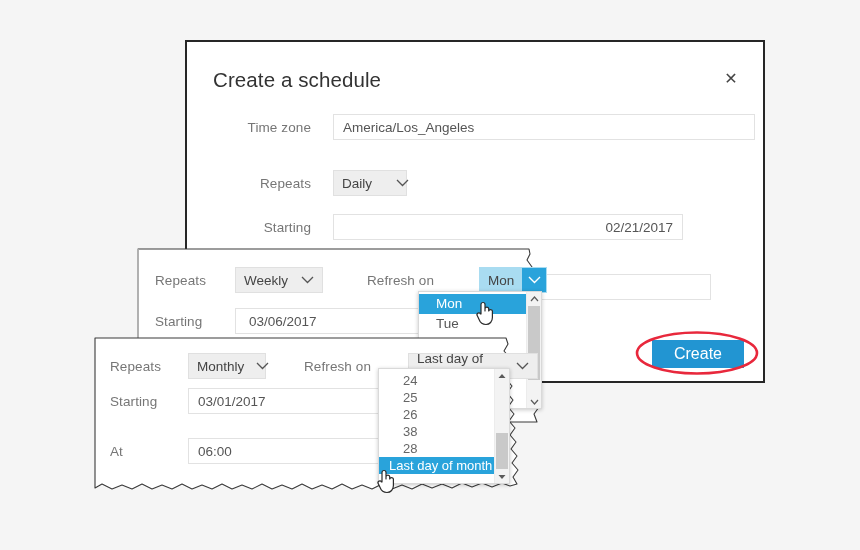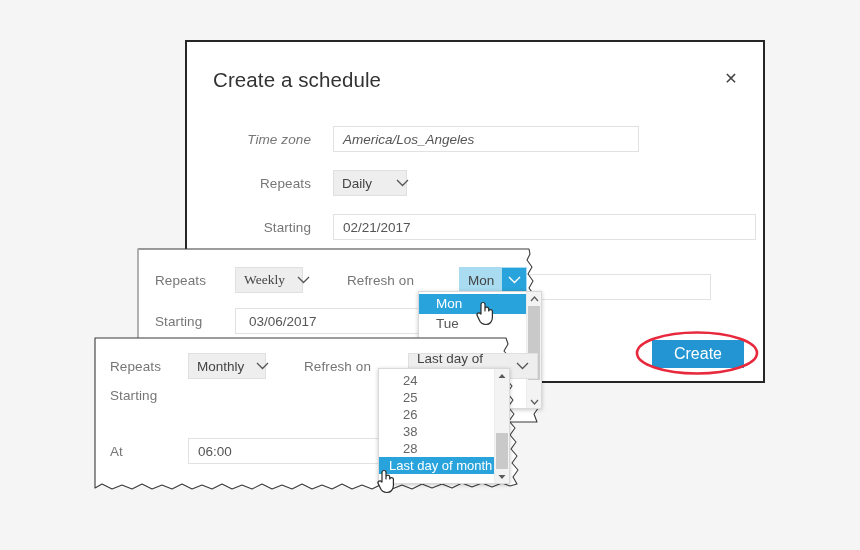--- a/index.html
+++ b/index.html
@@ -42,26 +42,26 @@
     position:absolute;left:26px;top:26px;
     font-size:20.5px;color:#333;font-weight:400;letter-spacing:.1px;
   }
   #close-btn{
     position:absolute;right:22px;top:27px;
     width:20px;height:20px;color:#444;
     font-size:16px;line-height:20px;text-align:center;cursor:pointer;
   }
   #main-dialog .row{position:absolute;left:26px;display:flex;align-items:center;}
   #main-dialog .field-label{width:120px;text-align:right;padding-right:22px;box-sizing:border-box;}
-  .row-tz{top:84px;font-style:italic;}
+  .row-tz{top:72px;}
   .row-rep{top:128px;}
   .row-start{top:172px;}
   .row-at{top:232px;}
-  #tz-input{width:306px;}
-  #start-input{width:423px;}
+  #tz-input{width:422px;}
+  #start-input{width:350px;text-align:right;}
   #at-input{width:378px;}
   #repeats-select{width:74px;gap:12px;}
 
   #create-btn{
     position:absolute;left:465px;top:298px;width:92px;height:28px;
     background:#2295d2;color:#fff;border:none;
     font-size:16px;font-family:inherit;cursor:pointer;
     display:flex;align-items:center;justify-content:center;
   }
   #create-ellipse{
@@ -72,21 +72,21 @@
   
   #weekly-panel{
     position:absolute;left:137px;top:248px;width:420px;height:175px;
     z-index:3;
   }
   #weekly-panel .content{position:absolute;left:0;top:0;width:100%;height:100%;}
   #weekly-panel .row{position:absolute;left:18px;display:flex;align-items:center;}
   #weekly-panel .field-label{width:80px;}
   .wk-row1{top:19px;}
   .wk-row2{top:60px;}
-  #weekly-repeats{width:68px;font-family:Liberation Serif, serif;}
+  #weekly-repeats{width:88px;}
   #weekly-refresh-label{margin-left:44px;width:auto;}
   #weekly-day-select{
     width:68px;margin-left:32px;background:#a9dcf1;border:1px solid #a9dcf1;
     padding:0;position:relative;
   }
   #weekly-day-select .val{padding-left:8px;color:#444;}
   #weekly-day-select .chev{
     width:24px;height:24px;background:#29a3db;
     display:flex;align-items:center;justify-content:center;margin-left:0;
   }
@@ -289,20 +289,21 @@
           <span class="chev">
             <svg width="13" height="8" viewBox="0 0 13 8">
                 <path d="M1 1 L6.5 6.5 L12 1" fill="none" stroke="#555" stroke-width="1.3"></path>
               </svg>
           </span>
         </div>
       </div>
 
       <div class="row mo-row2">
         <span class="field-label">Starting</span>
+        <div class="text-input" id="monthly-start-input">03/01/2017</div>
       </div>
 
       <div class="row mo-row3">
         <span class="field-label">At</span>
         <div class="text-input" id="monthly-at-input">06:00</div>
       </div>
     </div>
   </div>
 
   <div id="monthly-dropdown">

